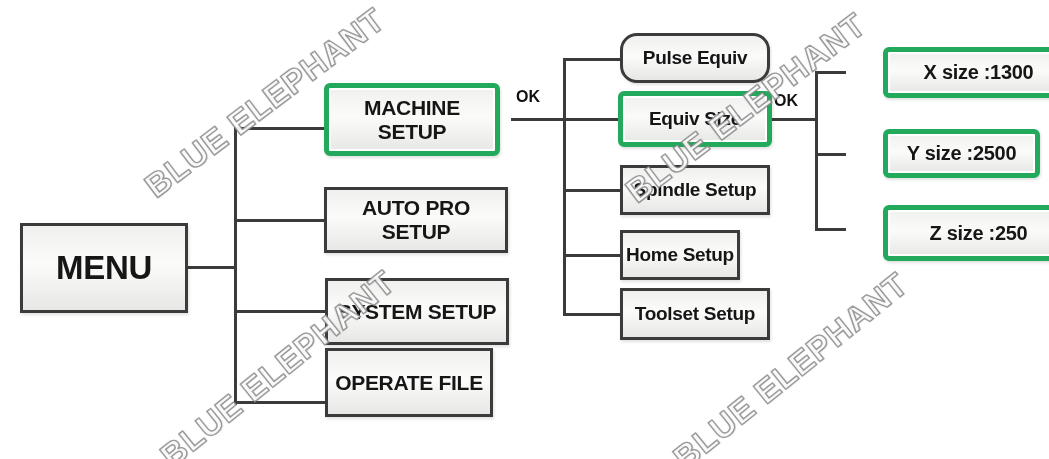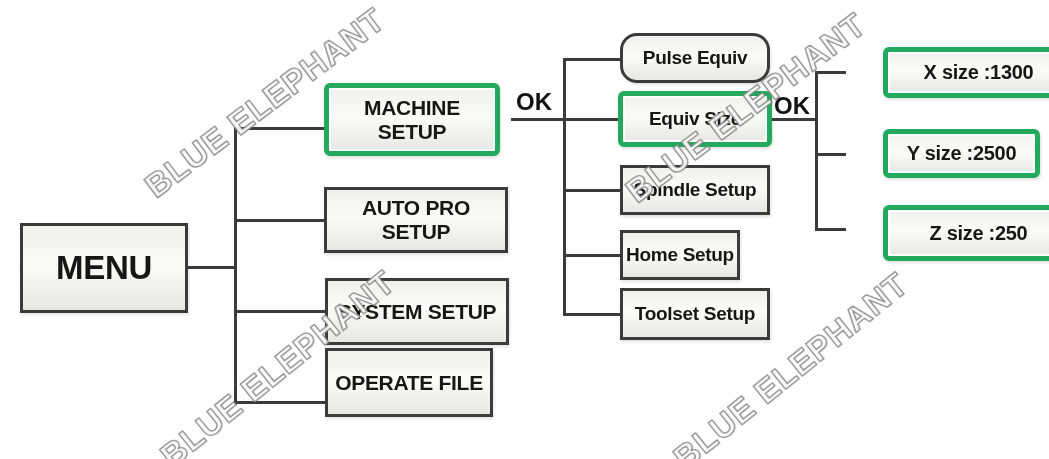--- a/index.html
+++ b/index.html
@@ -22,21 +22,21 @@
   .node.green{
     border:5px solid #23a95c;border-radius:6px;
     box-shadow:inset 0 0 0 2px rgba(255,255,255,0.95),1px 2px 3px rgba(0,0,0,0.12);
   }
   .lbl-root{font-size:33px;}
   .lbl-l1{font-size:21px;}
   .lbl-l2{font-size:19px;}
   .lbl-l3{font-size:20px;margin-left:39px;}
   
   .ok-label{
-    position:absolute;z-index:3;font-weight:bold;font-size:24px;letter-spacing:0px;color:#111;
+    position:absolute;z-index:3;font-weight:bold;font-size:16px;letter-spacing:0px;color:#111;
   }
   
   .watermark{
     position:absolute;z-index:10;white-space:nowrap;pointer-events:none;
     font-weight:bold;font-size:33px;letter-spacing:1px;
     color:rgba(255,255,255,0.9);
     -webkit-text-stroke:1.4px rgba(130,130,130,0.78);
     text-shadow:1px 1px 1px rgba(120,120,120,0.25), -1px -1px 1px rgba(120,120,120,0.25);
     transform-origin:center center;
   }

